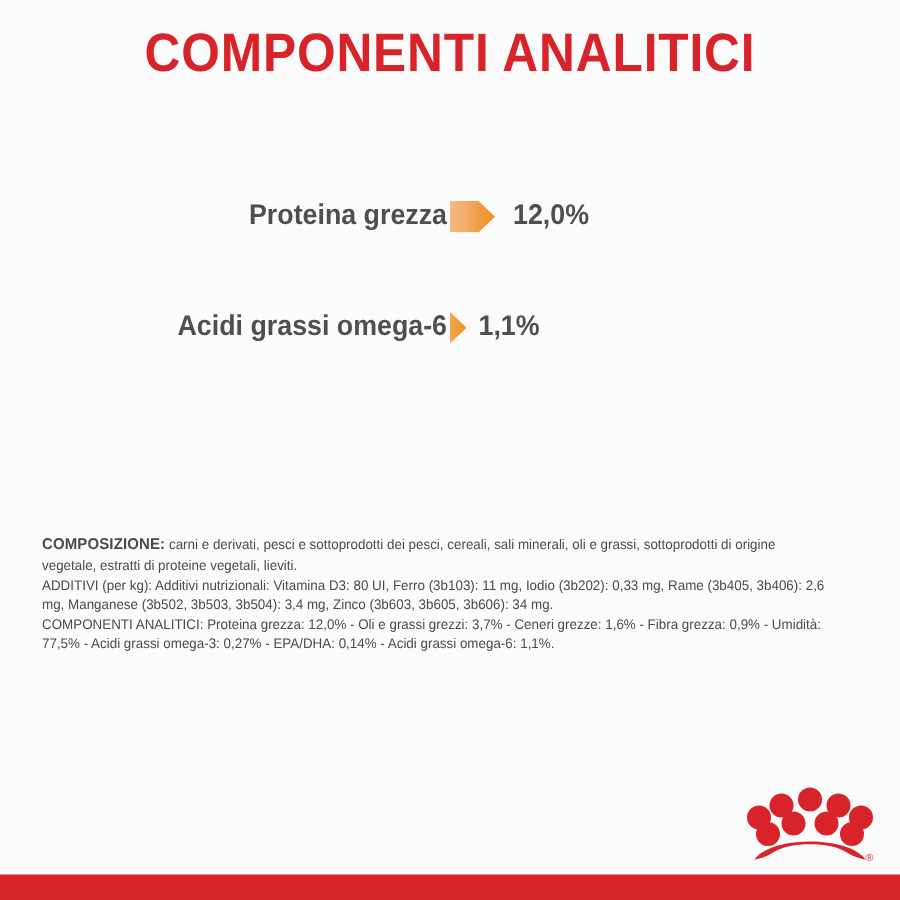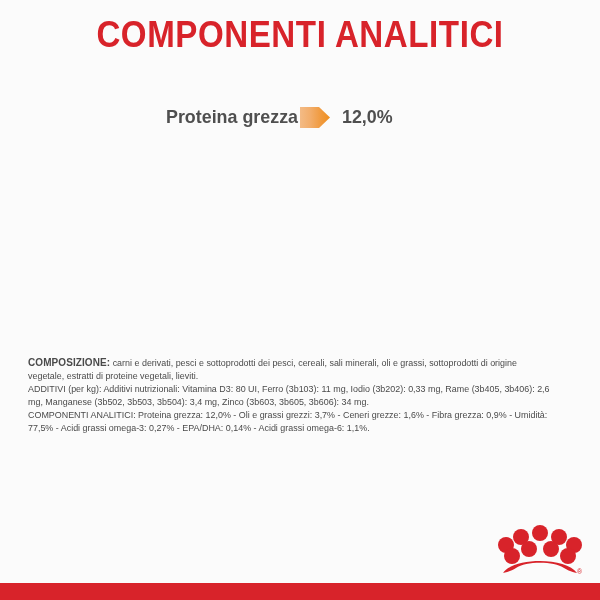--- a/index.html
+++ b/index.html
@@ -35,20 +35,21 @@
   
   .chart {
     position: absolute;
     top: 100px;
     left: 0;
     width: 600px;
   }
   .chart-row {
     position: relative;
     height: 47px;
+    margin-top: 27px;
   }
   .row-label {
     position: absolute;
     right: 302px;
     top: 6px;
     width: 290px;
     text-align: right;
     font-family: "Liberation Sans", sans-serif;
     font-weight: bold;
     font-size: 19px;
@@ -132,20 +133,27 @@
     <div class="row-label">Proteina grezza</div>
     <div class="bar-wrap" style="width:30px;">
       <div class="bar"></div>
     </div>
     <div class="row-value" style="left:342px;">12,0%</div>
   </div>
 
 
 
 
+  <div class="chart-row">
+    <div class="row-label">Acidi grassi omega-6</div>
+    <div class="bar-wrap" style="width:11px;">
+      <div class="bar tiny"></div>
+    </div>
+    <div class="row-value" style="left:319px;">1,1%</div>
+  </div>
 </div>
 
 <div class="fineprint">
   <p><b>COMPOSIZIONE:</b><span> carni e derivati, pesci e sottoprodotti dei pesci, cereali, sali minerali, oli e grassi, sottoprodotti di origine vegetale, estratti di proteine vegetali, lieviti.</span></p>
   <p>ADDITIVI (per kg): Additivi nutrizionali: Vitamina D3: 80 UI, Ferro (3b103): 11 mg, Iodio (3b202): 0,33 mg, Rame (3b405, 3b406): 2,6 mg, Manganese (3b502, 3b503, 3b504): 3,4 mg, Zinco (3b603, 3b605, 3b606): 34 mg.</p>
   <p>COMPONENTI ANALITICI: Proteina grezza: 12,0% - Oli e grassi grezzi: 3,7% - Ceneri grezze: 1,6% - Fibra grezza: 0,9% - Umidità: 77,5% - Acidi grassi omega-3: 0,27% - EPA/DHA: 0,14% - Acidi grassi omega-6: 1,1%.</p>
 </div>
 
 <div class="logo">
   <svg viewBox="0 0 84 56" width="84" height="56" xmlns="http://www.w3.org/2000/svg" aria-hidden="true">

